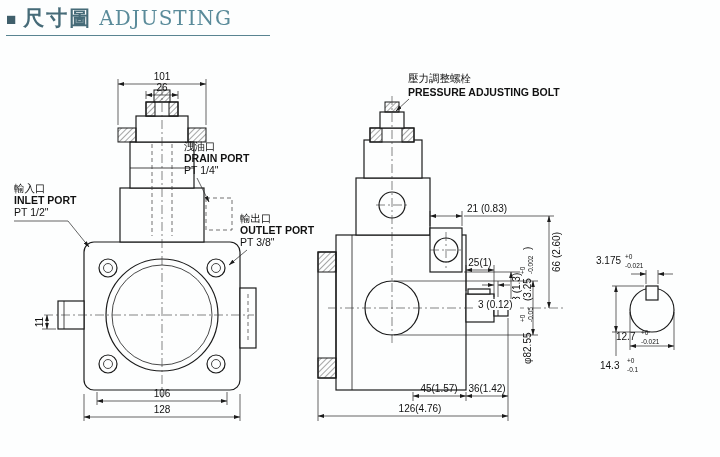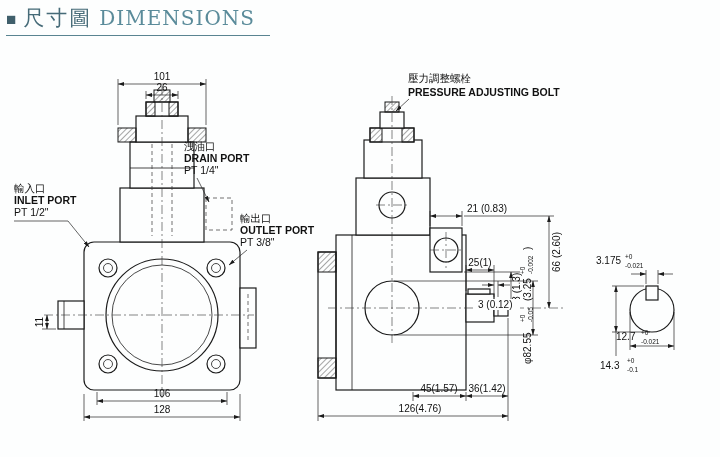--- a/index.html
+++ b/index.html
@@ -1,21 +1,21 @@
 <!DOCTYPE html>
 <html><head>
 <meta charset="utf-8">
 <style>
   html,body{margin:0;padding:0;background:#e8e8e8;}
   .page{position:relative;width:720px;height:457px;background:#fdfefe;overflow:hidden;
         font-family:"Liberation Sans",sans-serif;}
   .header{position:absolute;left:6px;top:4px;width:264px;border-bottom:1.5px solid #598491;
           padding-bottom:3px;display:flex;align-items:baseline;gap:7px;}
   .bullet{color:#3f5f6b;font-size:17px;line-height:1;}
-  .t-zh{font-family:"Liberation Sans",sans-serif;font-weight:400;font-size:21px;color:#466b78;letter-spacing:2px;}
+  .t-zh{font-family:"Liberation Sans",sans-serif;font-weight:700;font-size:21px;color:#466b78;letter-spacing:2px;}
   .t-en{font-family:"DejaVu Serif",serif;font-size:20px;color:#5a8b9a;letter-spacing:1px;}
   svg.drawing{position:absolute;left:0;top:0;}
   .ol{fill:none;stroke:#1b1b1b;stroke-width:1.2;}
   .olf{fill:#fdfefe;stroke:#1b1b1b;stroke-width:1.2;}
   .thin{fill:none;stroke:#1b1b1b;stroke-width:0.8;}
   .ht{fill:url(#hatch);stroke:#1b1b1b;stroke-width:1;}
   .dim{fill:none;stroke:#222;stroke-width:0.7;}
   .cl{fill:none;stroke:#333;stroke-width:0.6;stroke-dasharray:9 3 2 3;}
   .hid{fill:none;stroke:#333;stroke-width:0.7;stroke-dasharray:4 3;}
   .dt{font-family:"Liberation Sans",sans-serif;font-size:10px;fill:#111;}
@@ -25,21 +25,21 @@
   .bgbox{fill:#fdfefe;stroke:none;}
 </style>
 </head>
 <body>
 
 <div class="page">
 
   <div class="header">
     <span class="bullet">■</span>
     <span class="t-zh">尺寸圖</span>
-    <span class="t-en">DIMENSIONS</span>
+    <span class="t-en">ADJUSTING</span>
   </div>
 
   <svg class="drawing" width="720" height="457" viewBox="0 0 720 457" xmlns="http://www.w3.org/2000/svg">
     <defs>
       <pattern id="hatch" width="4" height="4" patternUnits="userSpaceOnUse" patternTransform="rotate(45)">
         <line x1="0" y1="0" x2="0" y2="4" stroke="#3a3a3a" stroke-width="0.9"></line>
       </pattern>
       <marker id="mE" viewBox="0 0 10 6" refX="9.5" refY="3" markerWidth="9" markerHeight="5.4" orient="auto">
         <path d="M0 0 L10 3 L0 6 z" fill="#1b1b1b"></path>
       </marker>

